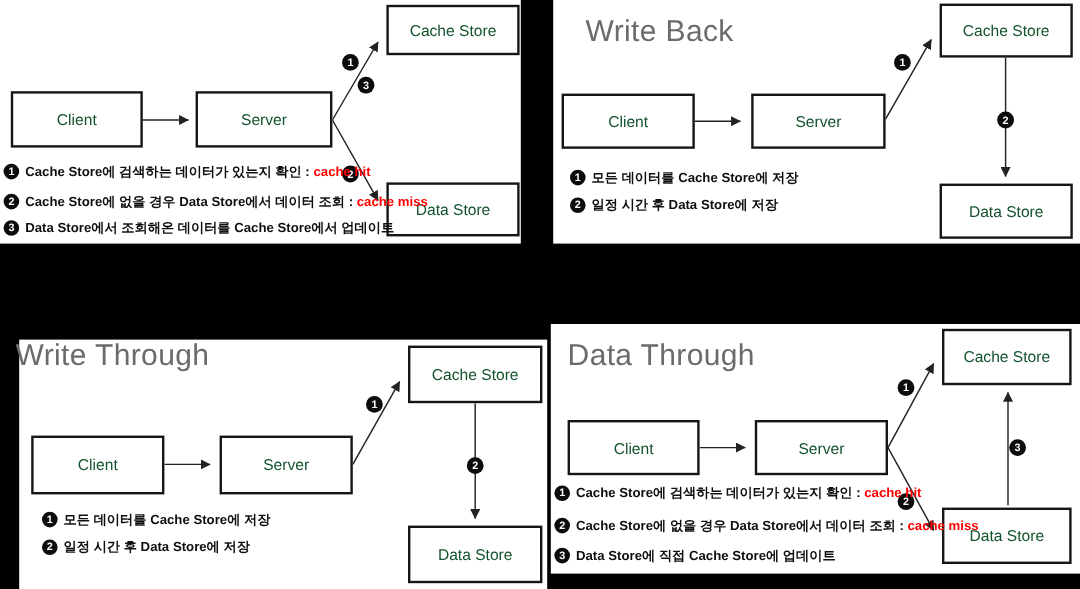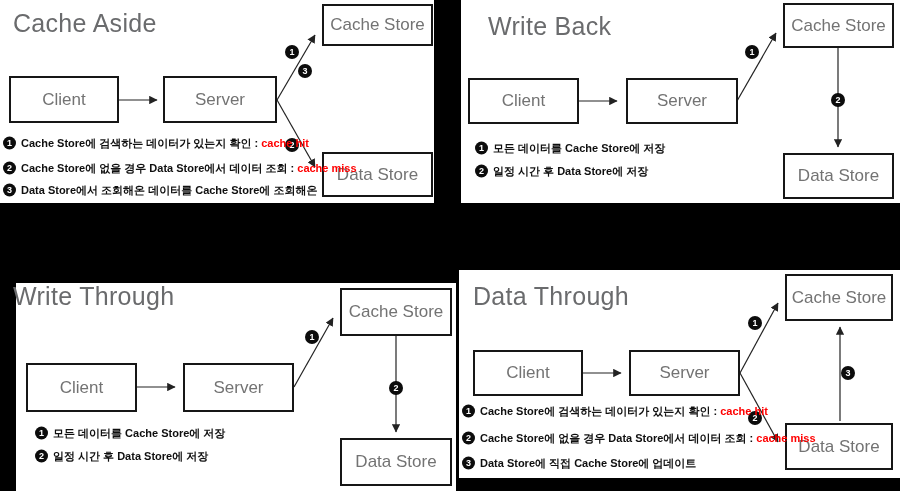--- a/index.html
+++ b/index.html
@@ -3,41 +3,40 @@
 <meta charset="utf-8">
 <style>
   html,body{margin:0;padding:0;background:#000;}
   .canvas{position:relative;width:900px;height:491px;background:#000;overflow:hidden;
           font-family:"Liberation Sans",sans-serif;}
   .panel{position:absolute;background:#ffffff;}
   .title{position:absolute;margin:0;font-size:25px;font-weight:400;color:#6a6b6d;
          letter-spacing:.3px;white-space:nowrap;line-height:1.2;}
   .node{position:absolute;background:#fff;border:2px solid #161616;display:flex;
         align-items:center;justify-content:center;box-sizing:border-box;}
-  .node span{font-size:17px;color:#737373;}
+  .node span{font-size:13px;color:#14532d;}
   .wires{position:absolute;left:0;top:0;}
   .wires line{stroke:#222;stroke-width:1.2;}
   .badge{position:absolute;width:14px;height:14px;border-radius:50%;background:#0c0c0c;
          color:#fff;font-size:9px;font-weight:700;display:flex;align-items:center;
          justify-content:center;line-height:1;}
   .lrow{position:absolute;display:flex;align-items:center;gap:5px;
         transform:translateY(-50%);white-space:nowrap;}
   .nbadge{width:13px;height:13px;border-radius:50%;background:#0c0c0c;color:#fff;
           font-size:9px;font-weight:700;display:flex;align-items:center;
           justify-content:center;flex:0 0 13px;line-height:1;}
   .ltxt{font-size:11px;font-weight:700;color:#0f0f0f;}
   .red{color:#ff0000;}
 </style>
 </head>
 <body>
 
 <div class="canvas">
 
   <section class="panel" style="left:0;top:0;width:434px;height:203px">
-    <h2 class="title" style="left:13px;top:8px">Cache Aside</h2>
     <svg class="wires" width="434" height="203" viewBox="0 0 434 203">
       <defs>
         <marker id="ah0" markerWidth="7" markerHeight="7" refX="6.5" refY="3.5" orient="auto">
           <path d="M0,0 L7,3.5 L0,7 z" fill="#222"></path>
         </marker>
       </defs>
       <line x1="119" y1="100" x2="157" y2="100" marker-end="url(#ah0)"></line>
       <line x1="277" y1="100" x2="315" y2="35" marker-end="url(#ah0)"></line>
       <line x1="277" y1="100" x2="315" y2="167" marker-end="url(#ah0)"></line>
     </svg>
@@ -59,21 +58,21 @@
     <div class="lrow" style="left:3px;top:143px">
       <span class="nbadge">1</span>
       <span class="ltxt"><span>Cache Store에 검색하는 데이터가 있는지 확인 : </span><span class="red">cache hit</span></span>
     </div>
     <div class="lrow" style="left:3px;top:168px">
       <span class="nbadge">2</span>
       <span class="ltxt"><span>Cache Store에 없을 경우 Data Store에서 데이터 조회 : </span><span class="red">cache miss</span></span>
     </div>
     <div class="lrow" style="left:3px;top:190px">
       <span class="nbadge">3</span>
-      <span class="ltxt"><span>Data Store에서 조회해온 데이터를 Cache Store에 조회해온</span></span>
+      <span class="ltxt"><span>Data Store에서 조회해온 데이터를 Cache Store에서 업데이트</span></span>
     </div>
   </section>
 
   <section class="panel" style="left:461px;top:0;width:439px;height:203px">
     <h2 class="title" style="left:27px;top:11px">Write Back</h2>
     <svg class="wires" width="439" height="203" viewBox="0 0 439 203">
       <defs>
         <marker id="ah1" markerWidth="7" markerHeight="7" refX="6.5" refY="3.5" orient="auto">
           <path d="M0,0 L7,3.5 L0,7 z" fill="#222"></path>
         </marker>

